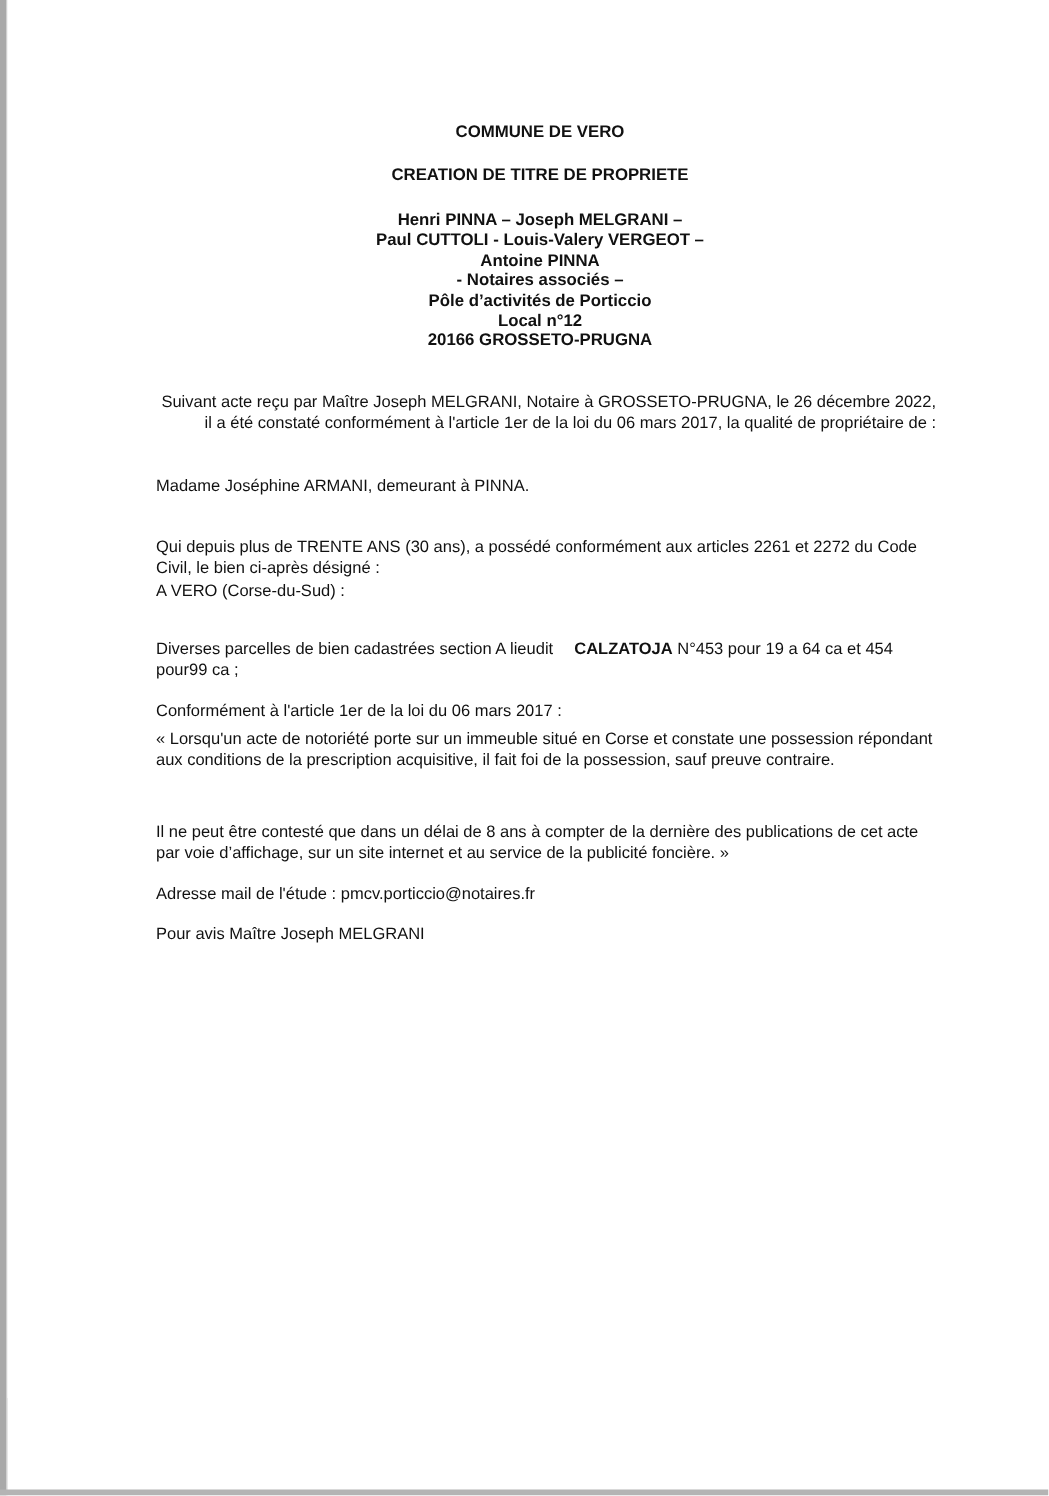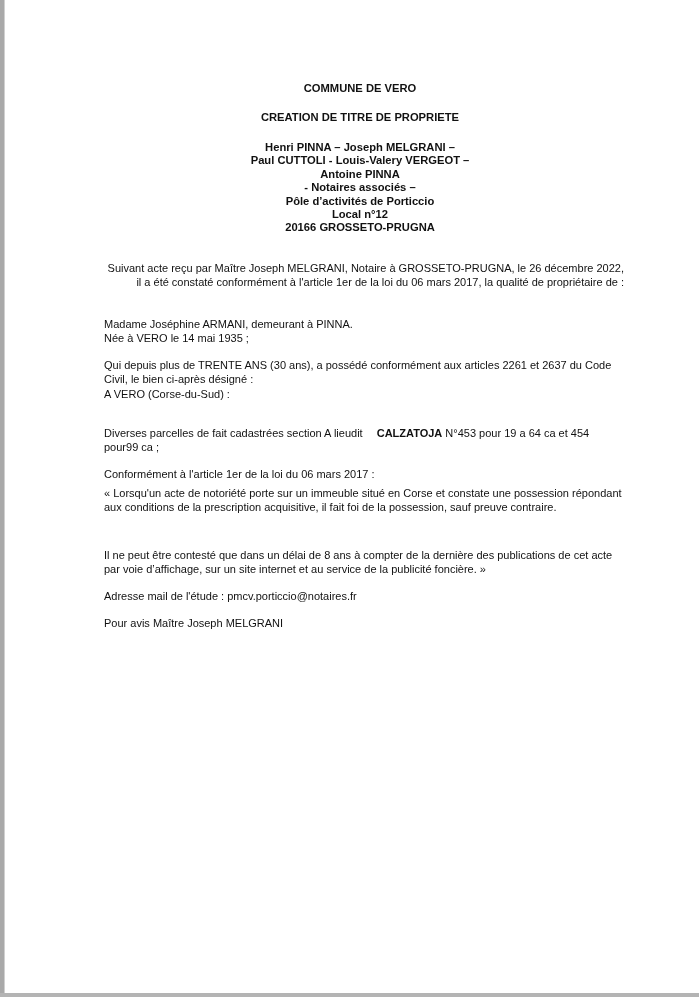--- a/index.html
+++ b/index.html
@@ -84,33 +84,32 @@
     <div>Local n°12</div>
     <div>20166 GROSSETO-PRUGNA</div>
   </div>
 
   <div class="body-text" style="top:262px; left:99px;text-align:right;">
     <p>Suivant acte reçu par Maître Joseph MELGRANI, Notaire à GROSSETO-PRUGNA, le 26 décembre 2022, il a été constaté conformément à l'article 1er de la loi du 06 mars 2017, la qualité de propriétaire de :</p>
   </div>
 
   <div class="body-text" style="top:318px; left:99px;">
     <p>Madame Joséphine ARMANI, demeurant à PINNA.</p>
-    <p>Née à VERO le 14 mai 1935 ;</p>
   </div>
 
   <div class="body-text" style="top:359px; left:99px;">
-    <p>Qui depuis plus de TRENTE ANS (30 ans), a possédé conformément aux articles 2261 et 2637 du Code Civil, le bien ci-après désigné :</p>
+    <p>Qui depuis plus de TRENTE ANS (30 ans), a possédé conformément aux articles 2261 et 2272 du Code Civil, le bien ci-après désigné :</p>
   </div>
 
   <div class="body-text" style="top:388px; left:99px;">
     <p>A VERO (Corse-du-Sud) :</p>
   </div>
 
   <div class="body-text" style="top:427px; left:99px;">
-    <p><span>Diverses parcelles de fait cadastrées section A lieudit </span><span class="b">CALZATOJA</span><span> N°453 pour 19 a 64 ca et 454 pour99 ca ;</span></p>
+    <p><span>Diverses parcelles de bien cadastrées section A lieudit </span><span class="b">CALZATOJA</span><span> N°453 pour 19 a 64 ca et 454 pour99 ca ;</span></p>
   </div>
 
   <div class="body-text" style="top:468px; left:99px;">
     <p>Conformément à l'article 1er de la loi du 06 mars 2017 :</p>
   </div>
 
   <div class="body-text" style="top:487px; left:99px;">
     <p>« Lorsqu'un acte de notoriété porte sur un immeuble situé en Corse et constate une possession répondant aux conditions de la prescription acquisitive, il fait foi de la possession, sauf preuve contraire.</p>
   </div>
 

